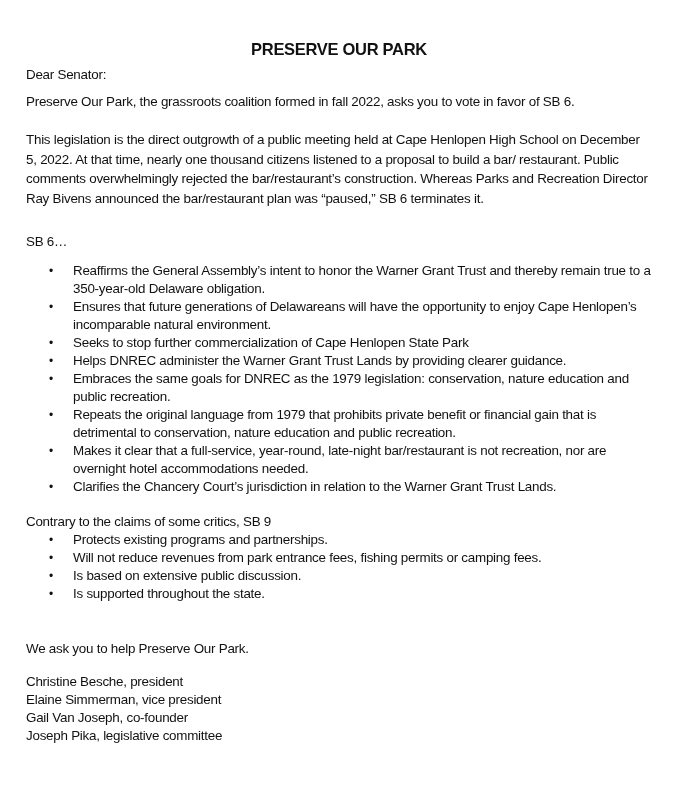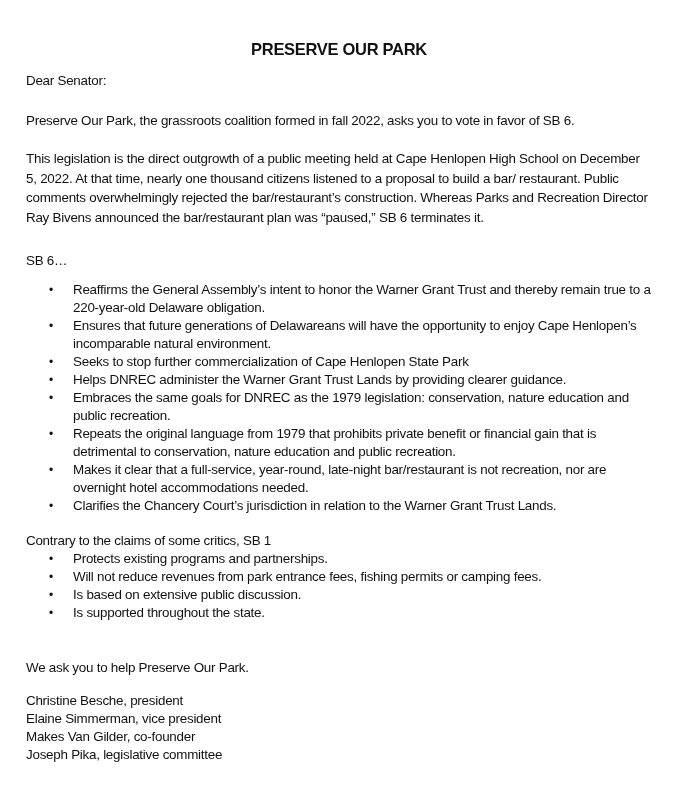--- a/index.html
+++ b/index.html
@@ -9,22 +9,22 @@
     color: #111111;
     font-size: 13.4px;
     letter-spacing: -0.25px;
   }
   .page { position: relative; padding: 0 28px 0 26px; }
   .title {
     text-align: center; font-weight: bold; font-size: 16.5px;
     margin: 39px 0 0 0; line-height: 20px; letter-spacing: -0.3px;
   }
   p { margin: 0; line-height: 19.5px; }
-  .salutation { margin-top: 12px; }
-  .intro { margin-top: 20px; }
+  .salutation { margin-top: 6px; }
+  .intro { margin-top: 7px; }
   .para { margin-top: 19px; }
   .sb6 { margin-top: 24px; }
   ul.bullets { list-style: none; margin: 10px 0 0 0; padding: 0; }
   ul.bullets li {
     position: relative; padding-left: 47px; margin-left: 0;
     line-height: 18px;
   }
   ul.bullets li .dot {
     position: absolute; left: 23px; top: 0; font-size: 12px;
   }
@@ -38,39 +38,39 @@
 <body>
 
 <div class="page">
   <h1 class="title">PRESERVE OUR PARK</h1>
   <p class="salutation">Dear Senator:</p>
   <p class="intro">Preserve Our Park, the grassroots coalition formed in fall 2022, asks you to vote in favor of SB 6.</p>
   <p class="para">This legislation is the direct outgrowth of a public meeting held at Cape Henlopen High School on December 5, 2022. At that time, nearly one thousand citizens listened to a proposal to build a bar/ restaurant. Public comments overwhelmingly rejected the bar/restaurant’s construction. Whereas Parks and Recreation Director Ray Bivens announced the bar/restaurant plan was “paused,” SB 6 terminates it.</p>
   <p class="sb6">SB 6…</p>
 
   <ul class="bullets">
-    <li><span class="dot">•</span><span>Reaffirms the General Assembly’s intent to honor the Warner Grant Trust and thereby remain true to a 220-year-old Delaware obligation.</span></li>
+    <li><span class="dot">•</span><span>Reaffirms the General Assembly’s intent to honor the Warner Grant Trust and thereby remain true to a 350-year-old Delaware obligation.</span></li>
     <li><span class="dot">•</span><span>Ensures that future generations of Delawareans will have the opportunity to enjoy Cape Henlopen’s incomparable natural environment.</span></li>
     <li><span class="dot">•</span><span>Seeks to stop further commercialization of Cape Henlopen State Park</span></li>
     <li><span class="dot">•</span><span>Helps DNREC administer the Warner Grant Trust Lands by providing clearer guidance.</span></li>
     <li><span class="dot">•</span><span>Embraces the same goals for DNREC as the 1979 legislation: conservation, nature education and public recreation.</span></li>
     <li><span class="dot">•</span><span>Repeats the original language from 1979 that prohibits private benefit or financial gain that is detrimental to conservation, nature education and public recreation.</span></li>
     <li><span class="dot">•</span><span>Makes it clear that a full-service, year-round, late-night bar/restaurant is not recreation, nor are overnight hotel accommodations needed.</span></li>
     <li><span class="dot">•</span><span>Clarifies the Chancery Court’s jurisdiction in relation to the Warner Grant Trust Lands.</span></li>
   </ul>
 
-  <p class="contrary">Contrary to the claims of some critics, SB 1</p>
+  <p class="contrary">Contrary to the claims of some critics, SB 9</p>
   <ul class="bullets bullets2">
     <li><span class="dot">•</span><span>Protects existing programs and partnerships.</span></li>
     <li><span class="dot">•</span><span>Will not reduce revenues from park entrance fees, fishing permits or camping fees.</span></li>
     <li><span class="dot">•</span><span>Is based on extensive public discussion.</span></li>
     <li><span class="dot">•</span><span>Is supported throughout the state.</span></li>
   </ul>
 
   <p class="closing">We ask you to help Preserve Our Park.</p>
 
   <div class="signers">
     <div>Christine Besche, president</div>
     <div>Elaine Simmerman, vice president</div>
-    <div>Makes Van Gilder, co-founder</div>
+    <div>Gail Van Joseph, co-founder</div>
     <div>Joseph Pika, legislative committee</div>
   </div>
 </div>
 
 </body></html>

